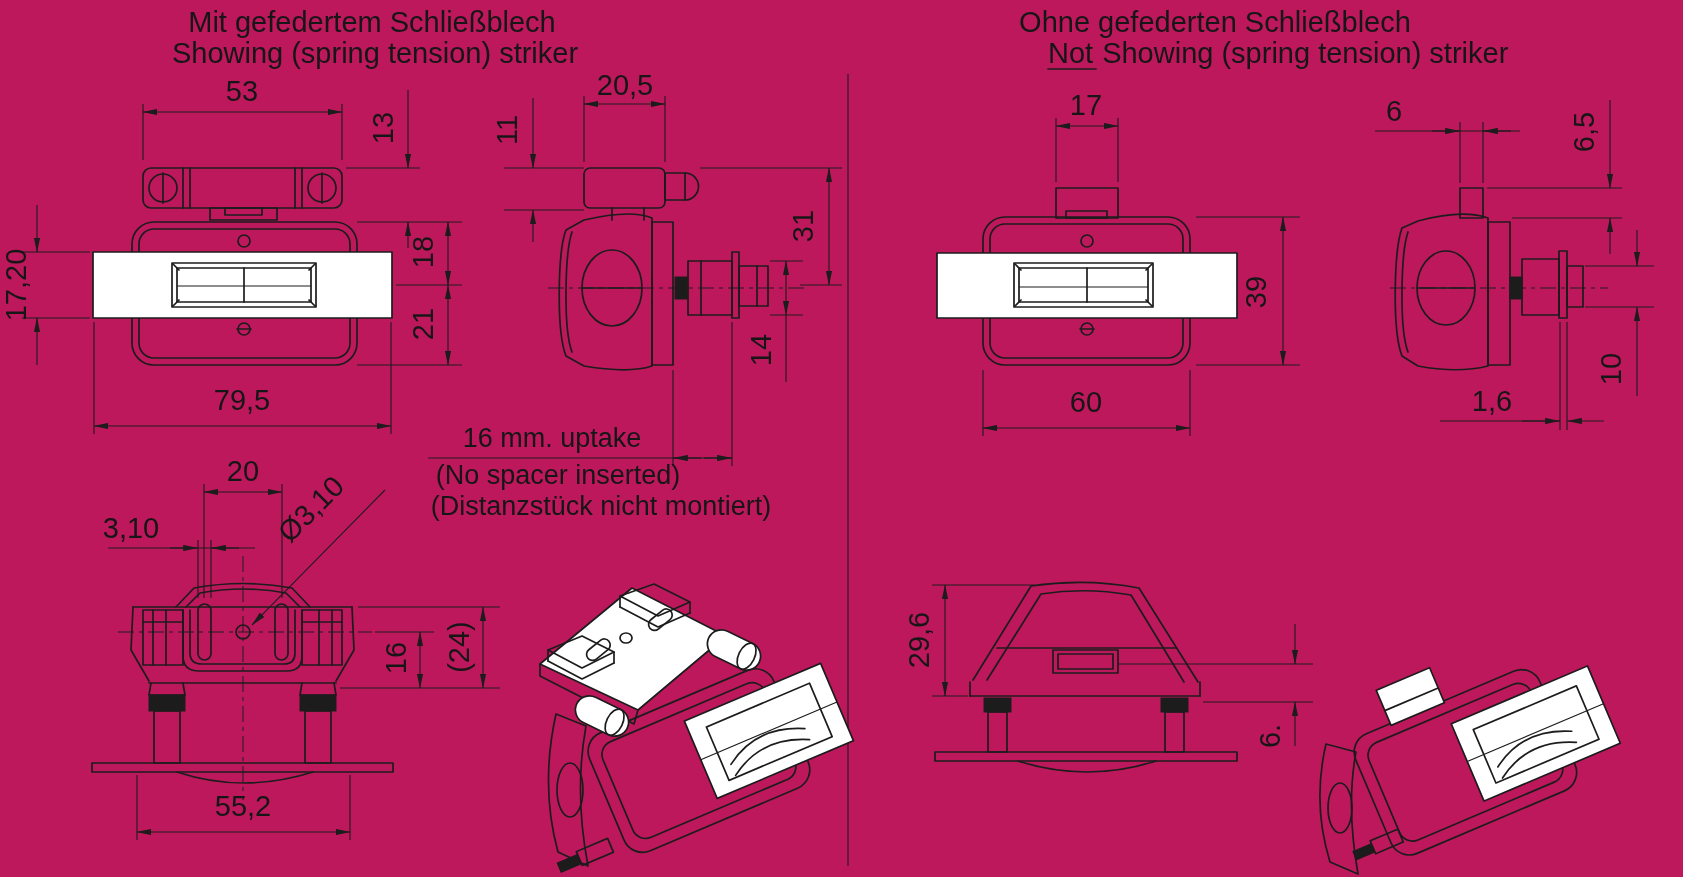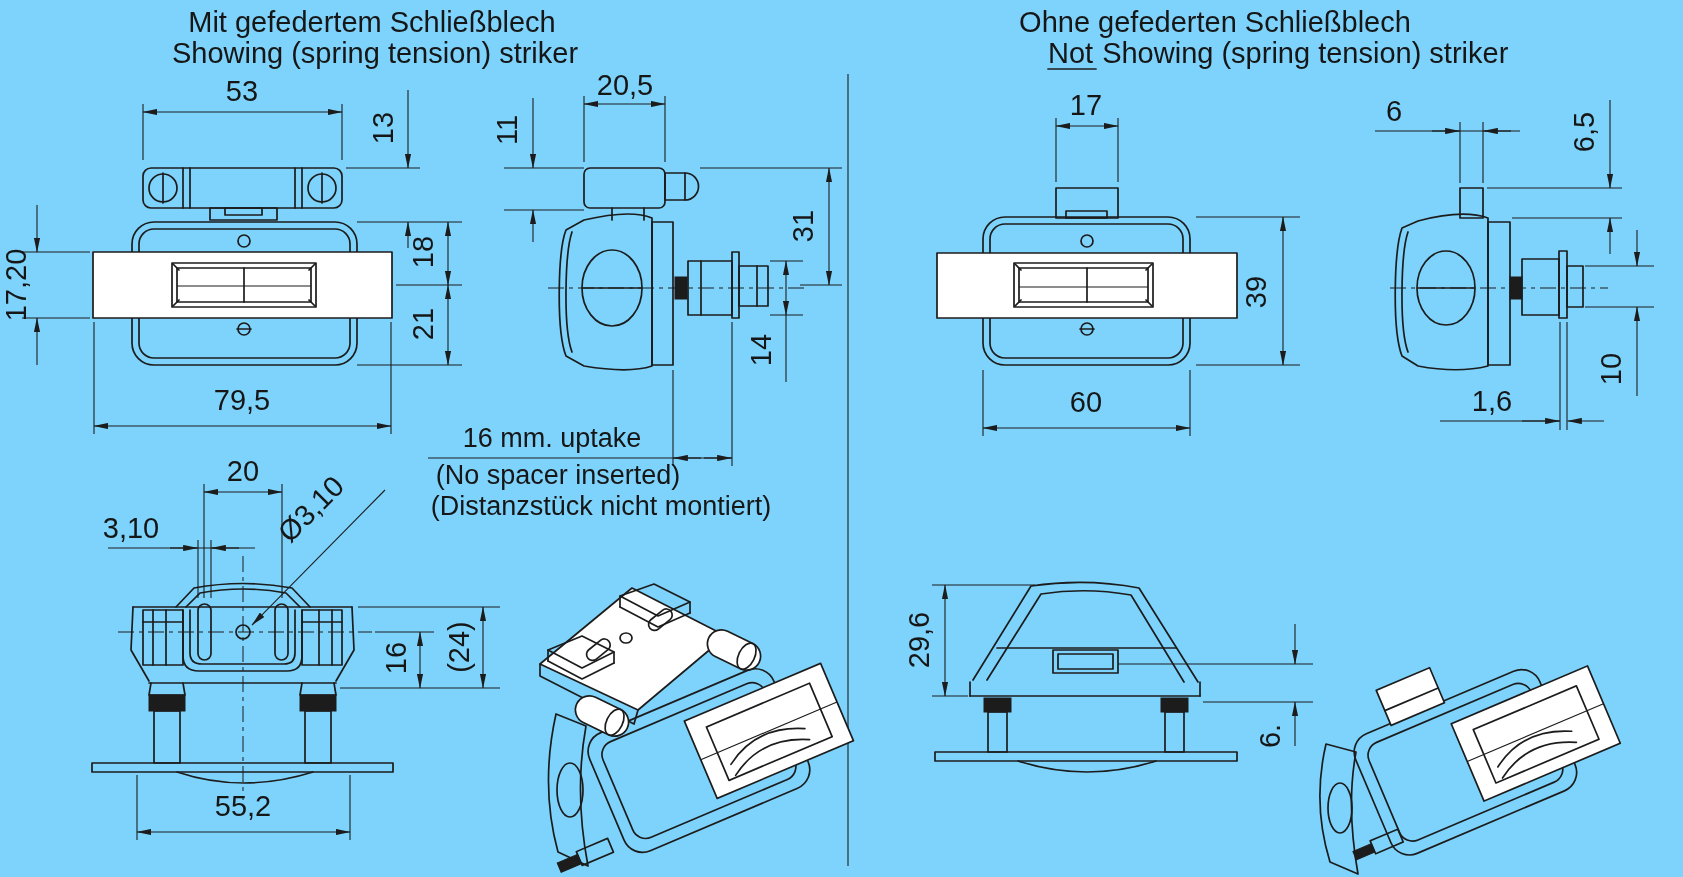--- a/index.html
+++ b/index.html
@@ -1,16 +1,16 @@
 <!DOCTYPE html>
 <html><head>
 <meta charset="utf-8">
 <style>
   html,body{margin:0;padding:0;background:#ffffff;}
-  #stage{position:relative;width:1683px;height:877px;background:#7dd3fc;overflow:hidden;}
+  #stage{position:relative;width:1683px;height:877px;background:#be185d;overflow:hidden;}
   svg{position:absolute;left:0;top:0;}
   text{font-family:"Liberation Sans", sans-serif;fill:#161616;}
   .ttl{font-size:29px;}
   .dim{font-size:29px;}
   .note{font-size:27px;}
   
   .s2{stroke:#1c1c1c;stroke-width:1.7;fill:none;stroke-linejoin:round;stroke-linecap:round;}
   .s2f{stroke:#1c1c1c;stroke-width:1.7;fill:#ffffff;stroke-linejoin:round;}
   .s1{stroke:#1c1c1c;stroke-width:1.1;fill:none;stroke-linecap:butt;}
   .cl{stroke:#1c1c1c;stroke-width:1;fill:none;stroke-dasharray:16 5 4 5;}

